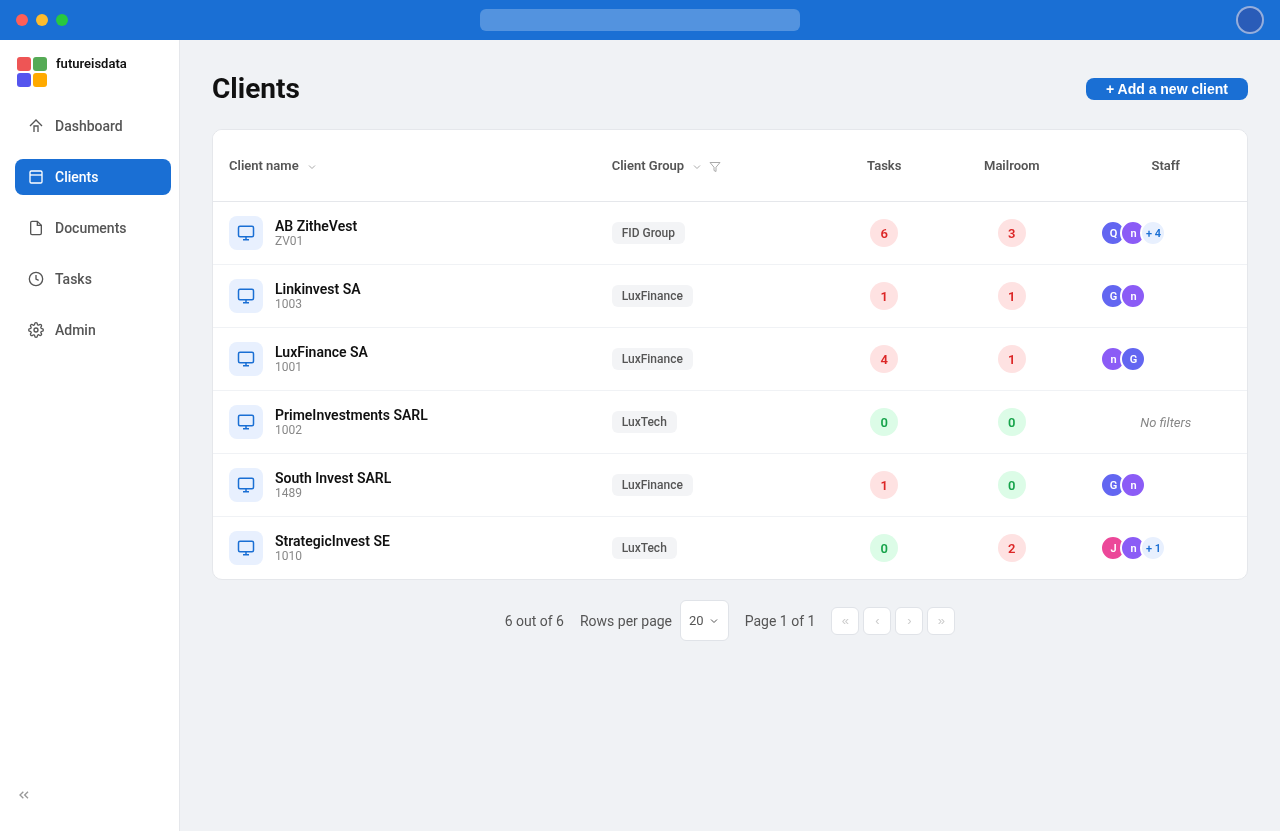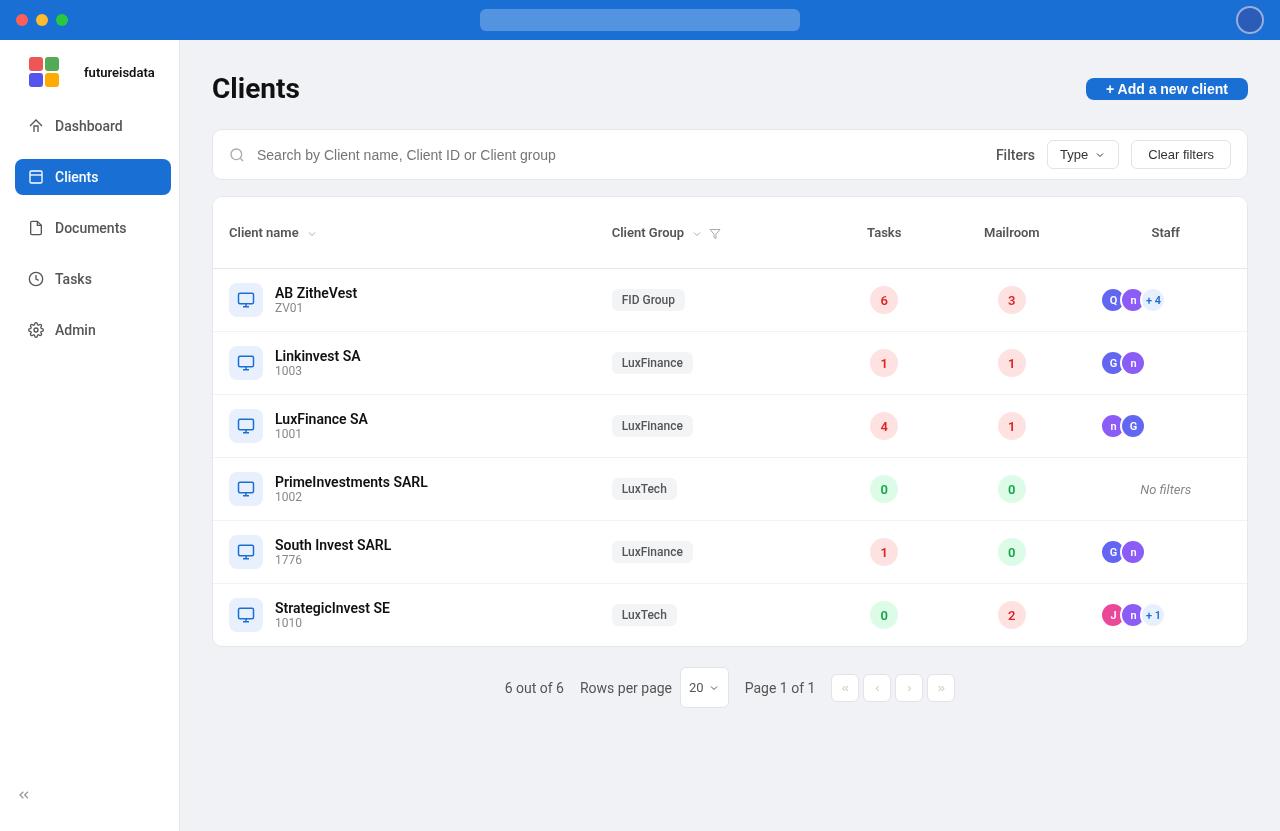--- a/index.html
+++ b/index.html
@@ -51,23 +51,23 @@
       width: 180px;
       background: #fff;
       border-right: 1px solid #e5e7eb;
       display: flex;
       flex-direction: column;
       padding: 16px 0;
       flex-shrink: 0;
     }
     .sidebar-logo {
       display: flex;
-      align-items: center;
-      gap: 24px;
-      padding: 0 16px 20px 28px;
+      align-items: flex-start;
+      gap: 8px;
+      padding: 0 16px 20px 16px;
     }
     .logo-cube {
       width: 32px; height: 32px;
     }
     .logo-text {
       font-size: 13px;
       font-weight: 600;
       color: #111;
     }
     .sidebar-nav {
@@ -446,37 +446,20 @@
     </div>
   </aside>
 
   <main class="main-content">
 
     <div class="page-header">
       <h1 class="page-title">Clients</h1>
       <button class="add-btn">+ Add a new client</button>
     </div>
 
-    <div class="toolbar">
-      <span class="search-icon-wrap">
-        <svg width="16" height="16" fill="none" stroke="#aaa" stroke-width="2" viewBox="0 0 24 24">
-          <circle cx="11" cy="11" r="8"></circle>
-            <line x1="21" y1="21" x2="16.65" y2="16.65"></line>
-        </svg>
-      </span>
-      <input class="search-input" type="text" placeholder="Search by Client name, Client ID or Client group" style="">
-      <span class="filter-label">Filters</span>
-      <button class="filter-type-btn">
-        <span>Type</span>
-        <svg width="12" height="12" fill="none" stroke="currentColor" stroke-width="2" viewBox="0 0 24 24">
-            <polyline points="6 9 12 15 18 9"></polyline>
-          </svg>
-      </button>
-      <button class="clear-filters-btn">Clear filters</button>
-    </div>
 
     <div class="table-container">
       <table>
         <thead>
           <tr>
             <th>
               <span>Client name</span>
               <span class="sort-icon">
                 <svg width="12" height="12" fill="none" stroke="currentColor" stroke-width="2" viewBox="0 0 24 24">
                     <polyline points="6 9 12 15 18 9"></polyline>
@@ -608,21 +591,21 @@
       <div class="client-cell">
         <div class="client-icon">
           <svg width="18" height="18" fill="none" stroke="#1a6fd4" stroke-width="2" viewBox="0 0 24 24">
             <rect x="2" y="3" width="20" height="14" rx="2"></rect>
                       <line x1="8" y1="21" x2="16" y2="21"></line>
                       <line x1="12" y1="17" x2="12" y2="21"></line>
           </svg>
         </div>
         <div class="client-info">
           <div class="client-name">South Invest SARL</div>
-          <div class="client-id">1776</div>
+          <div class="client-id">1489</div>
         </div>
       </div>
               </td>
               <td><span class="group-badge">LuxFinance</span></td>
               <td class="center"><span class="num-badge num-red">1</span></td>
               <td class="center"><span class="num-badge num-green">0</span></td>
               <td class="center">
                 <div class="staff-avatars">
                   <div class="avatar-circle" style="background:#6366f1">G</div>
                   <div class="avatar-circle" style="background:#8b5cf6">n</div>

